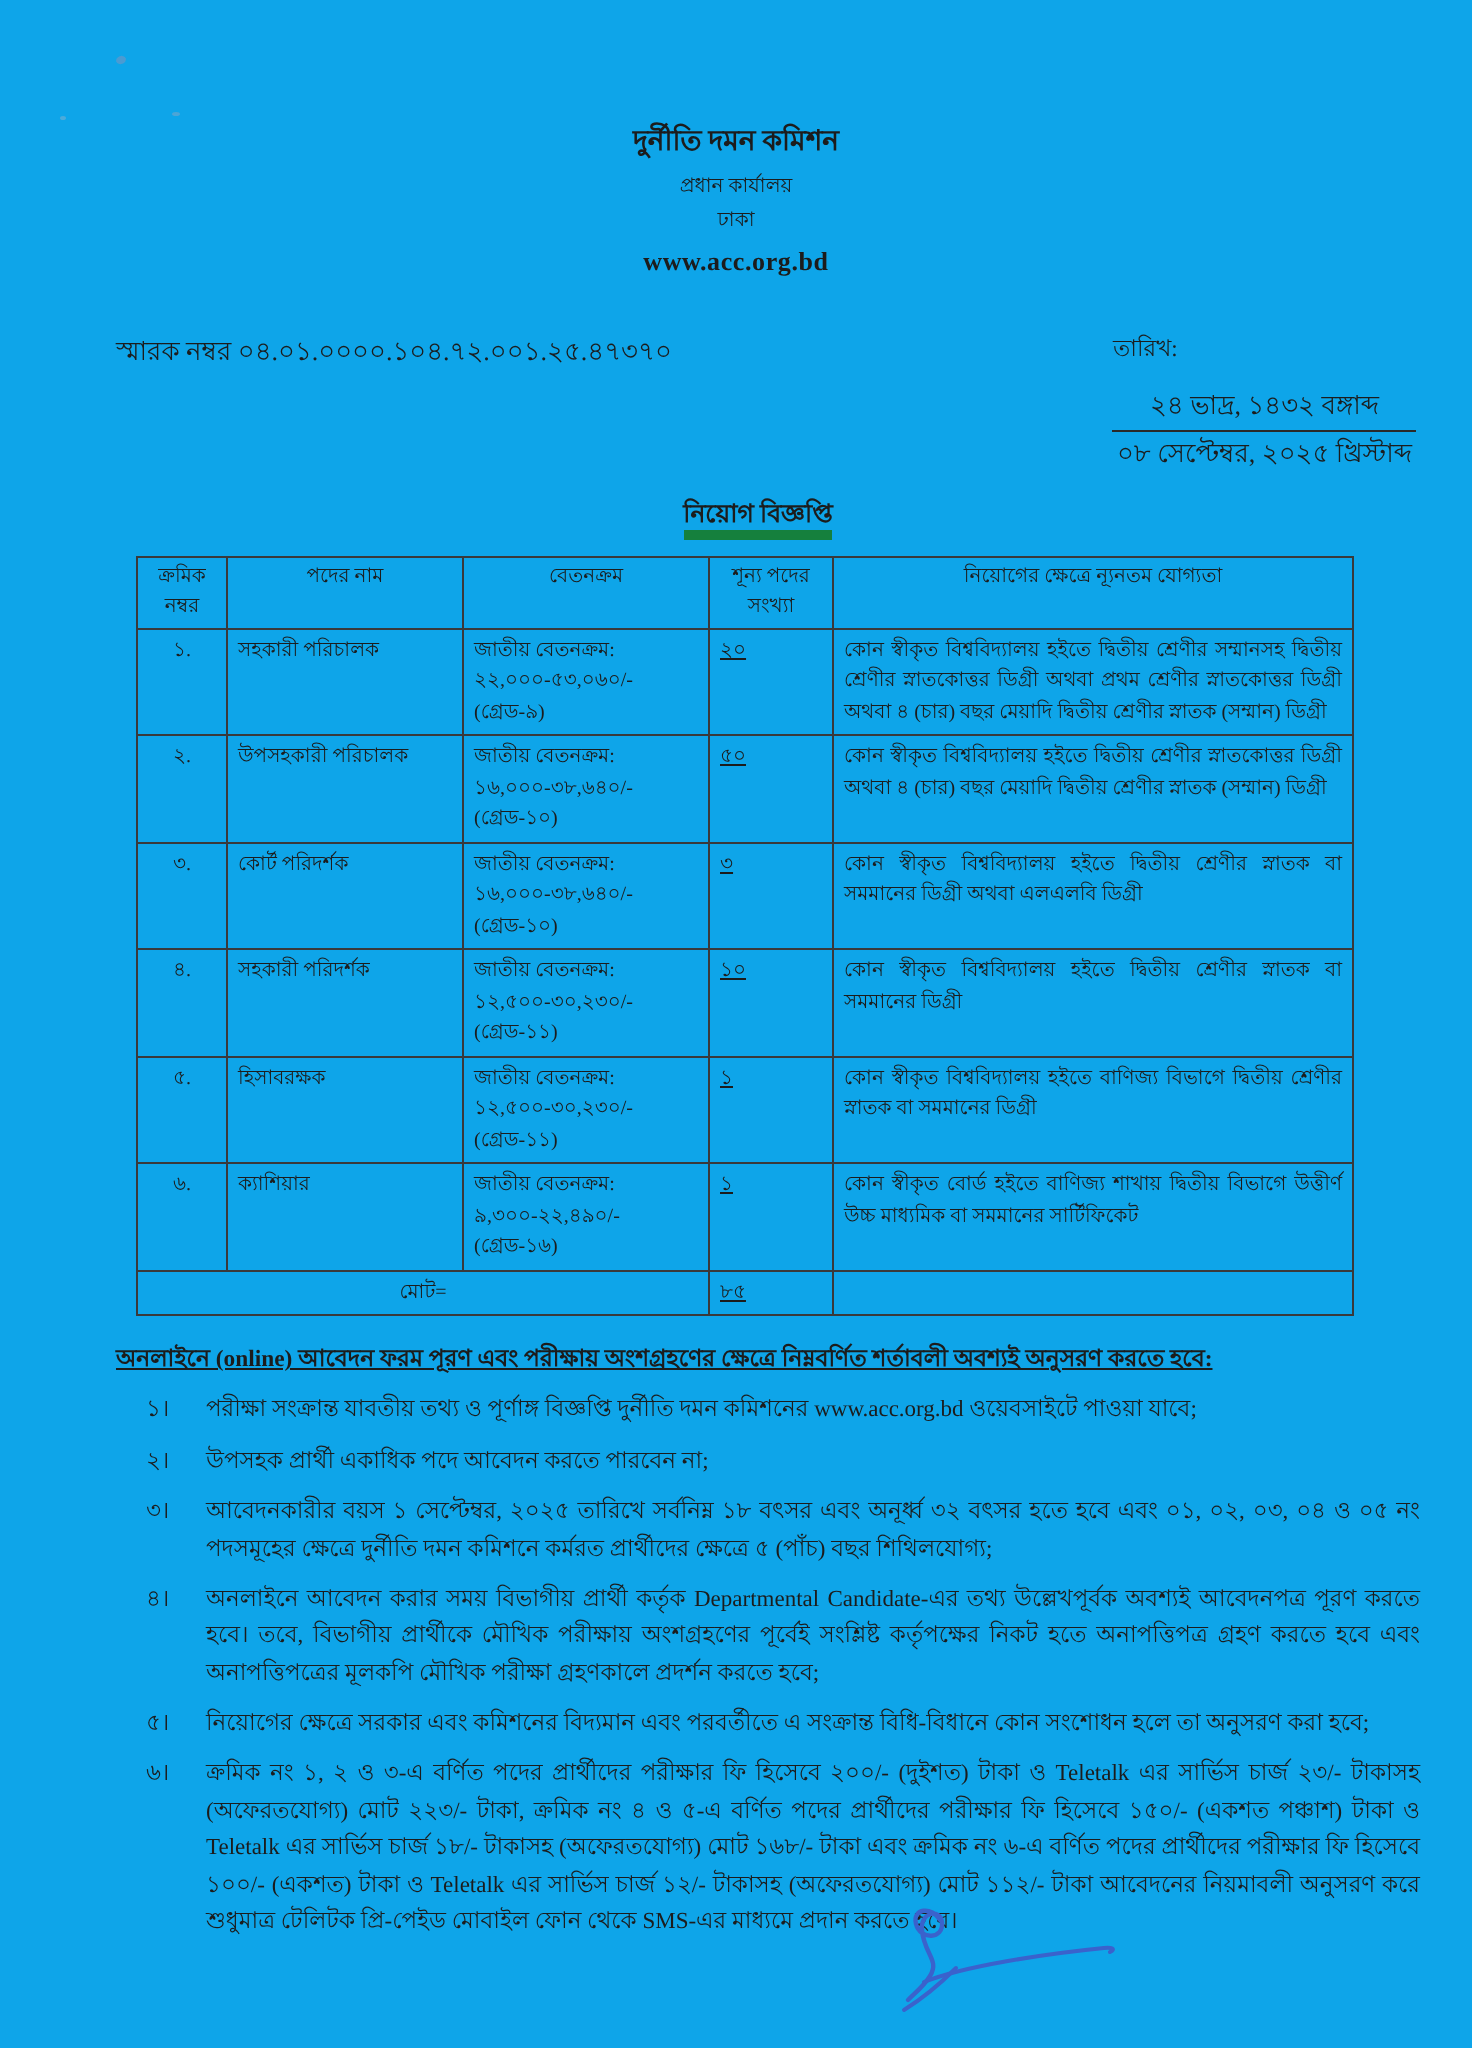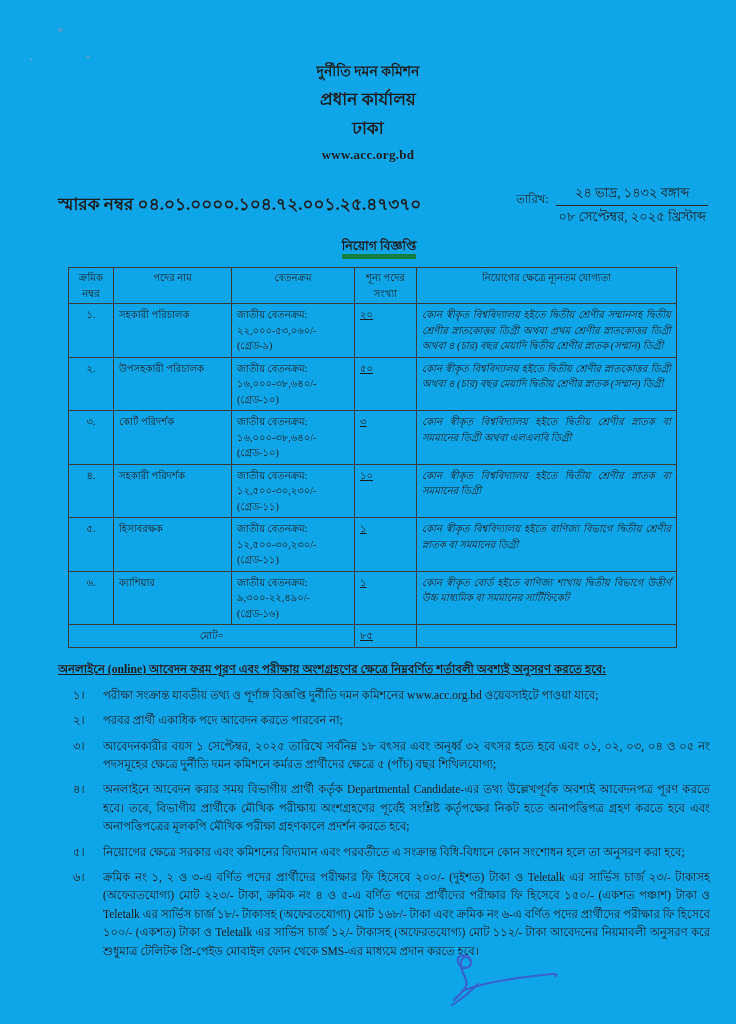--- a/index.html
+++ b/index.html
@@ -10,43 +10,43 @@
     background:#0ea5e9;
     color:#1c1c1c;
     font-family:"Liberation Serif","DejaVu Serif",serif;
     font-size:11.5px;
     overflow:hidden;
   }
   .content{padding:0 26px 0 48px;}
   
   .letterhead{padding-top:60px;text-align:center;line-height:1.75;}
   .org-name{font-size:14px;font-weight:bold;}
-  .org-line{font-size:17px;font-weight:bold;}
+  .org-line{font-size:10px;}
   .org-site{font-size:13px;font-weight:bold;letter-spacing:.3px;}
   
   .memo-row{display:flex;justify-content:space-between;align-items:flex-start;margin-top:16px;}
-  .memo-no{padding-left:10px;font-size:17px;padding-top:8px;font-weight:bold;}
-  .date-block{display:flex;align-items:flex-start;gap:8px;padding-right:2px;}
+  .memo-no{padding-left:10px;font-size:13px;padding-top:8px;}
+  .date-block{display:flex;align-items:flex-start;gap:8px;padding-right:2px;flex-direction:column;}
   .date-label{font-size:11.5px;padding-top:8px;}
   .date-stack{text-align:center;font-size:13px;line-height:1.6;}
   .date-top{border-bottom:1px solid #2a2a2a;padding:0 14px 1px 14px;}
   .date-bottom{padding:1px 2px 0 2px;}
   
   .doc-title{text-align:center;margin-top:10px;}
   .doc-title span{font-weight:bold;font-size:12.5px;border-bottom:5px solid #15803d;padding-bottom:1px;}
   
   .intro{margin:12px 0 0 0;text-align:justify;line-height:1.65;text-indent:48px;font-size:11.7px;}
   
   table.vacancy{border-collapse:collapse;margin:10px 0 0 20px;width:608px;table-layout:fixed;font-size:10px;}
   table.vacancy th,table.vacancy td{border:1px solid #3a3a3a;vertical-align:top;padding:3px 5px;line-height:1.55;}
   table.vacancy th{font-weight:normal;text-align:center;padding:2px 2px;}
   col.c1{width:45px}col.c2{width:118px}col.c3{width:123px}col.c4{width:62px}col.c5{width:260px}
   td.serial{text-align:center;}
   td.vac{text-align:left;text-decoration:underline;}
-  td.qual{text-align:justify;font-style:italic;}
+  td.qual{text-align:justify;}
   td.total-label{text-align:center;border-right:1px solid #3a3a3a;padding-right:4px;}
   
   .cond-heading{margin:12px 0 6px 10px;font-weight:bold;font-size:11.7px;text-decoration:underline;}
   .cond-item{display:flex;margin:0 0 7px 25px;line-height:1.6;font-size:11.5px;}
   .cond-num{width:30px;flex:0 0 30px;}
   .cond-text{flex:1;text-align:justify;}
   .bold{font-weight:normal;}
   
   .signature{position:absolute;left:448px;top:950px;}
   
@@ -182,21 +182,21 @@
     </table>
 
     <div class="cond-heading">অনলাইনে (online) আবেদন ফরম পূরণ এবং পরীক্ষায় অংশগ্রহণের ক্ষেত্রে নিম্নবর্ণিত শর্তাবলী অবশ্যই অনুসরণ করতে হবে:</div>
 
     <div class="cond-item">
       <span class="cond-num">১।</span>
       <span class="cond-text">পরীক্ষা সংক্রান্ত যাবতীয় তথ্য ও পূর্ণাঙ্গ বিজ্ঞপ্তি দুর্নীতি দমন কমিশনের www.acc.org.bd ওয়েবসাইটে পাওয়া যাবে;</span>
     </div>
     <div class="cond-item">
       <span class="cond-num">২।</span>
-      <span class="cond-text">পরবর প্রার্থী একাধিক পদে আবেদন করতে পারবেন না;</span>
+      <span class="cond-text">উপসহক প্রার্থী একাধিক পদে আবেদন করতে পারবেন না;</span>
     </div>
     <div class="cond-item">
       <span class="cond-num">৩।</span>
       <span class="cond-text">আবেদনকারীর বয়স ১ সেপ্টেম্বর, ২০২৫ তারিখে সর্বনিম্ন ১৮ বৎসর এবং অনূর্ধ্ব ৩২ বৎসর হতে হবে এবং ০১, ০২, ০৩, ০৪ ও ০৫ নং পদসমূহের ক্ষেত্রে দুর্নীতি দমন কমিশনে কর্মরত প্রার্থীদের ক্ষেত্রে ৫ (পাঁচ) বছর শিথিলযোগ্য;</span>
     </div>
     <div class="cond-item">
       <span class="cond-num">৪।</span>
       <span class="cond-text">অনলাইনে আবেদন করার সময় বিভাগীয় প্রার্থী কর্তৃক Departmental Candidate-এর তথ্য উল্লেখপূর্বক অবশ্যই আবেদনপত্র পূরণ করতে হবে। তবে, বিভাগীয় প্রার্থীকে মৌখিক পরীক্ষায় অংশগ্রহণের পূর্বেই সংশ্লিষ্ট কর্তৃপক্ষের নিকট হতে অনাপত্তিপত্র গ্রহণ করতে হবে এবং অনাপত্তিপত্রের মূলকপি মৌখিক পরীক্ষা গ্রহণকালে প্রদর্শন করতে হবে;</span>
     </div>
     <div class="cond-item">

